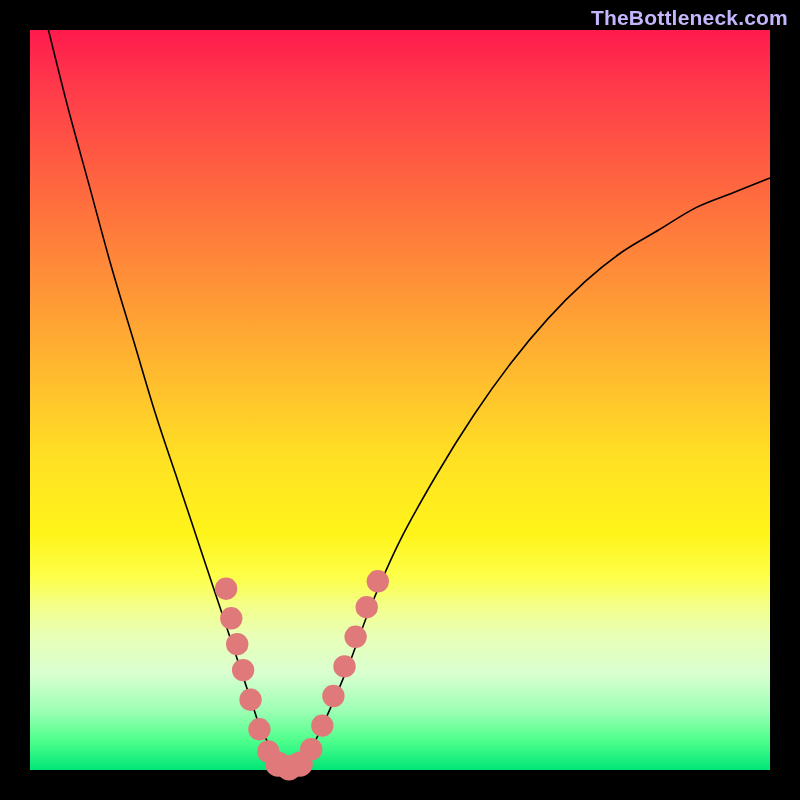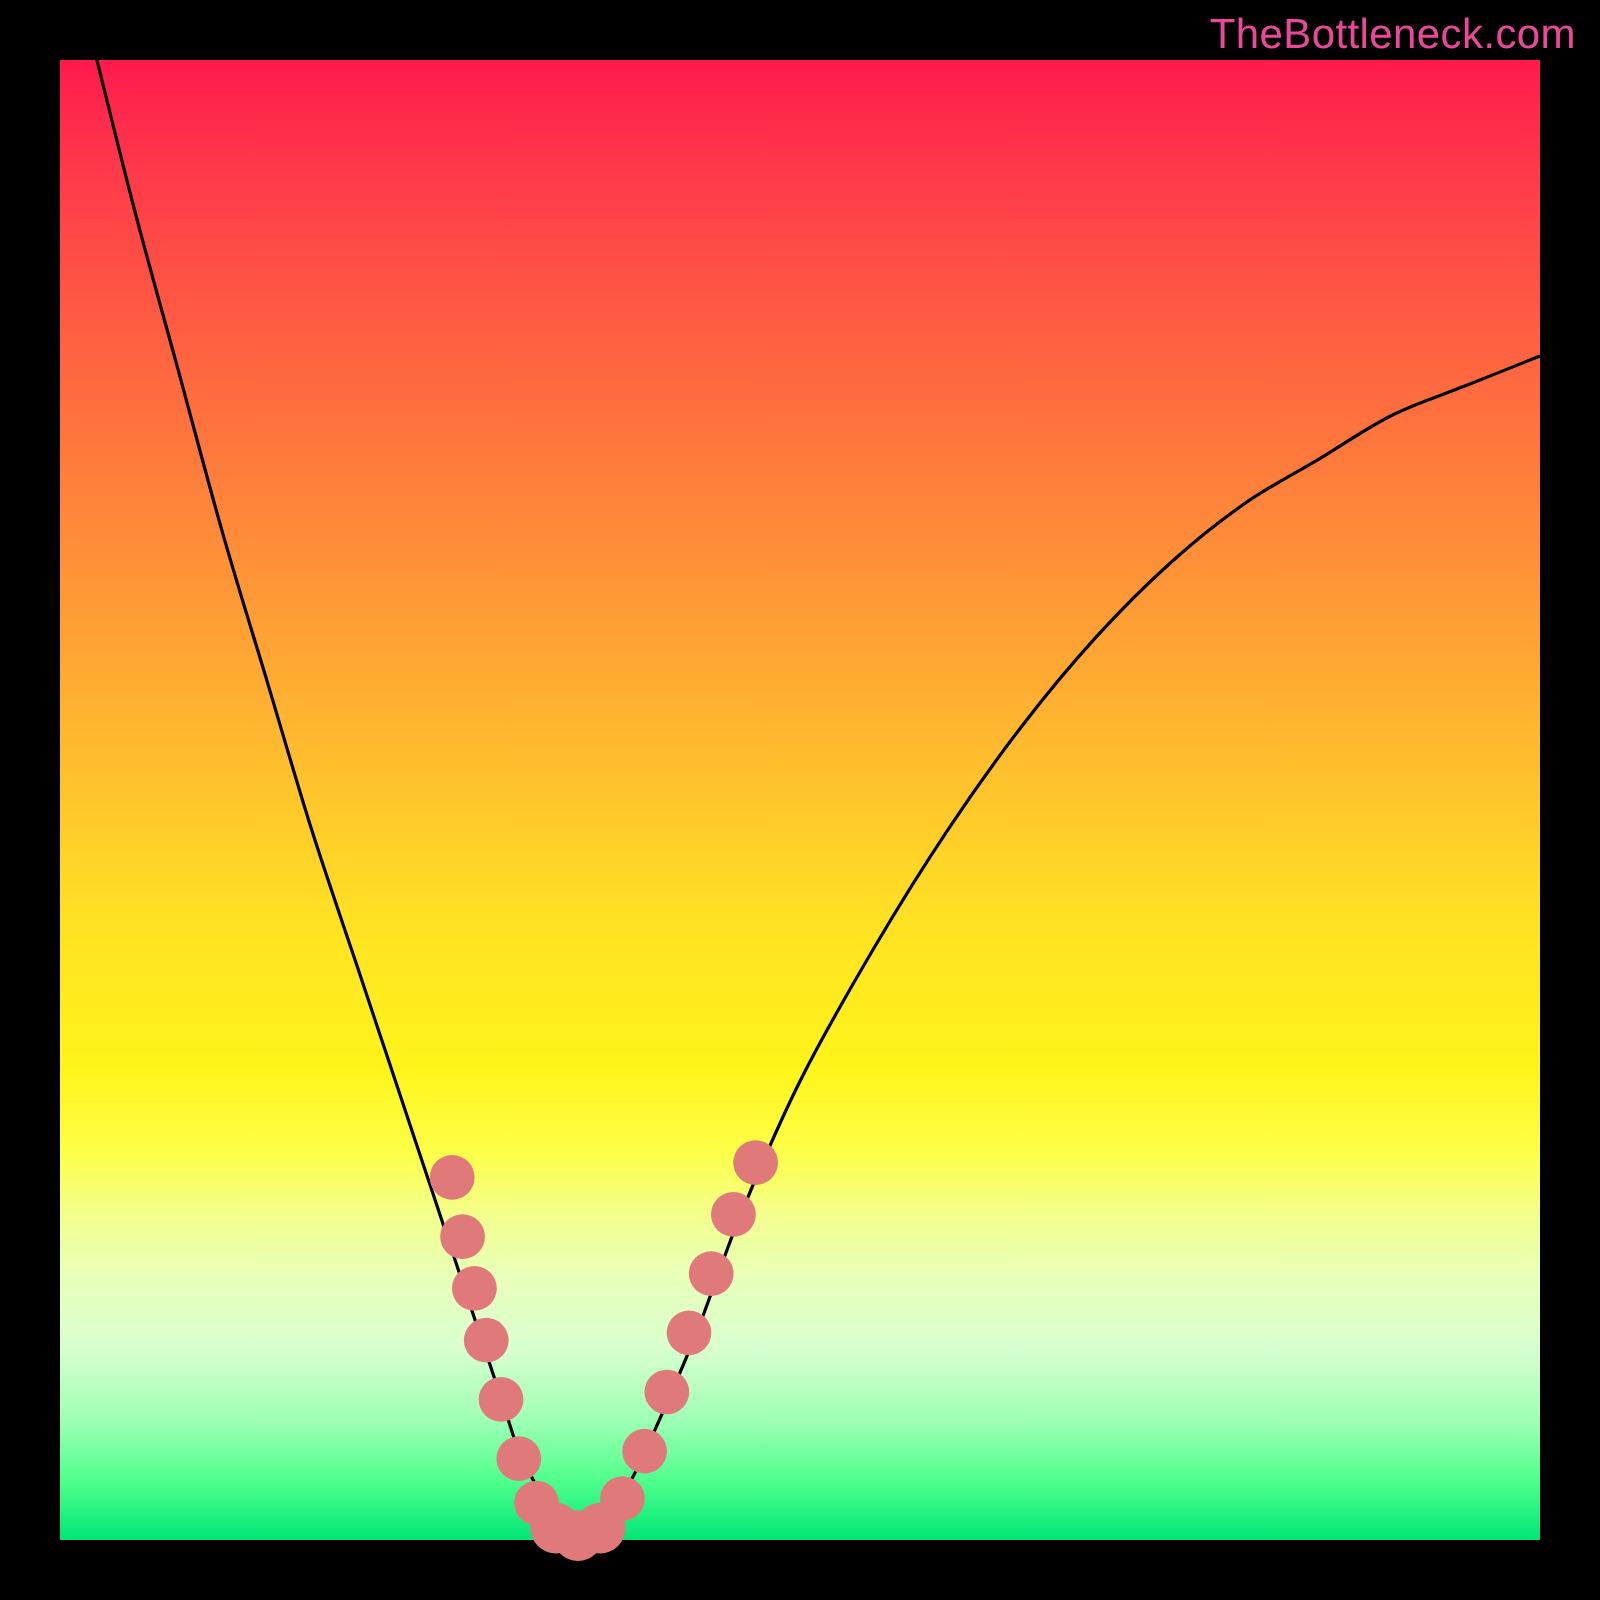--- a/index.html
+++ b/index.html
@@ -30,23 +30,23 @@
       #e8ffb8 82%,
       #d9ffd0 87%,
       #9dffb4 92%,
       #4fff8c 96%,
       #00e676 100%);
   }
   .watermark {
     position: absolute;
     top: 6px;
     right: 12px;
-    color: #ec4899;
+    color: #c4b5fd;
     font-size: 21px;
-    font-weight: 400;
+    font-weight: 700;
     letter-spacing: 0.2px;
     z-index: 50;
   }
   svg.plot {
     position: absolute;
     left: 0;
     top: 0;
     width: 740px;
     height: 740px;
     overflow: visible;

